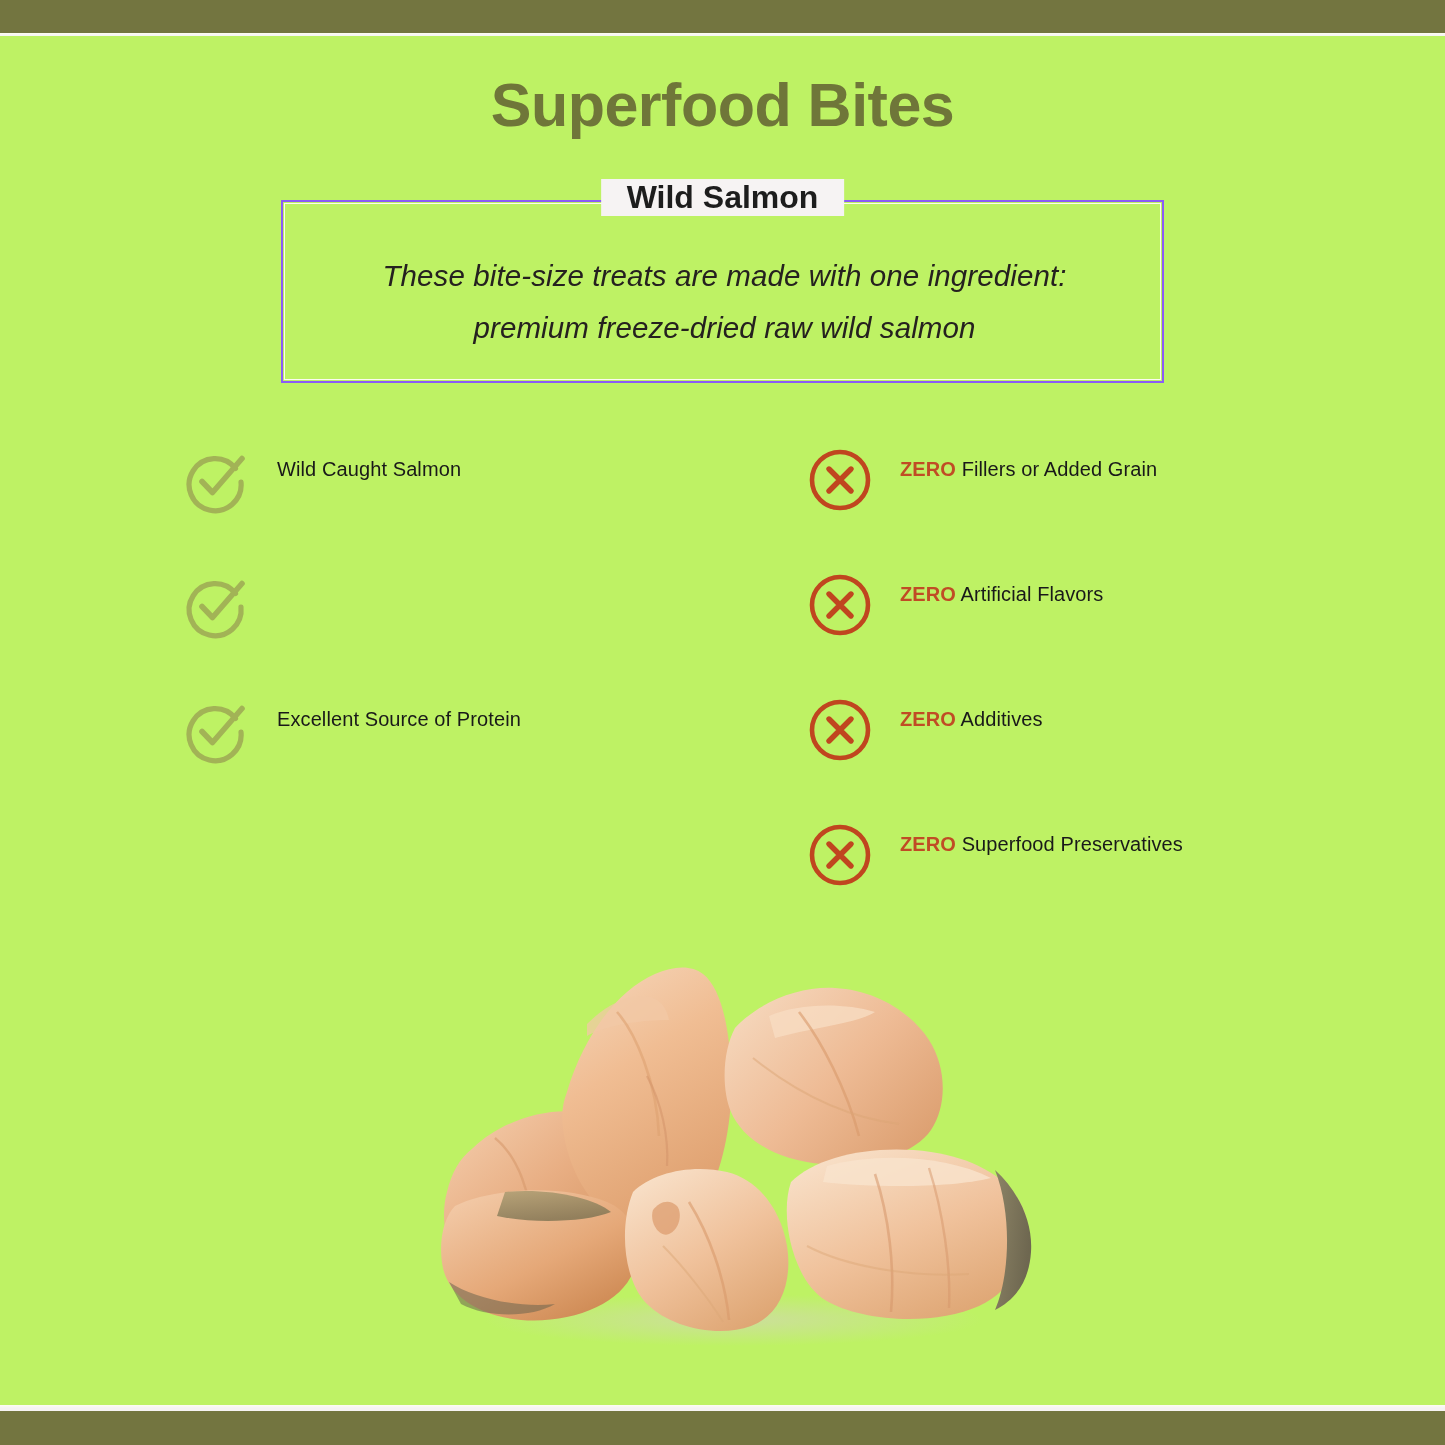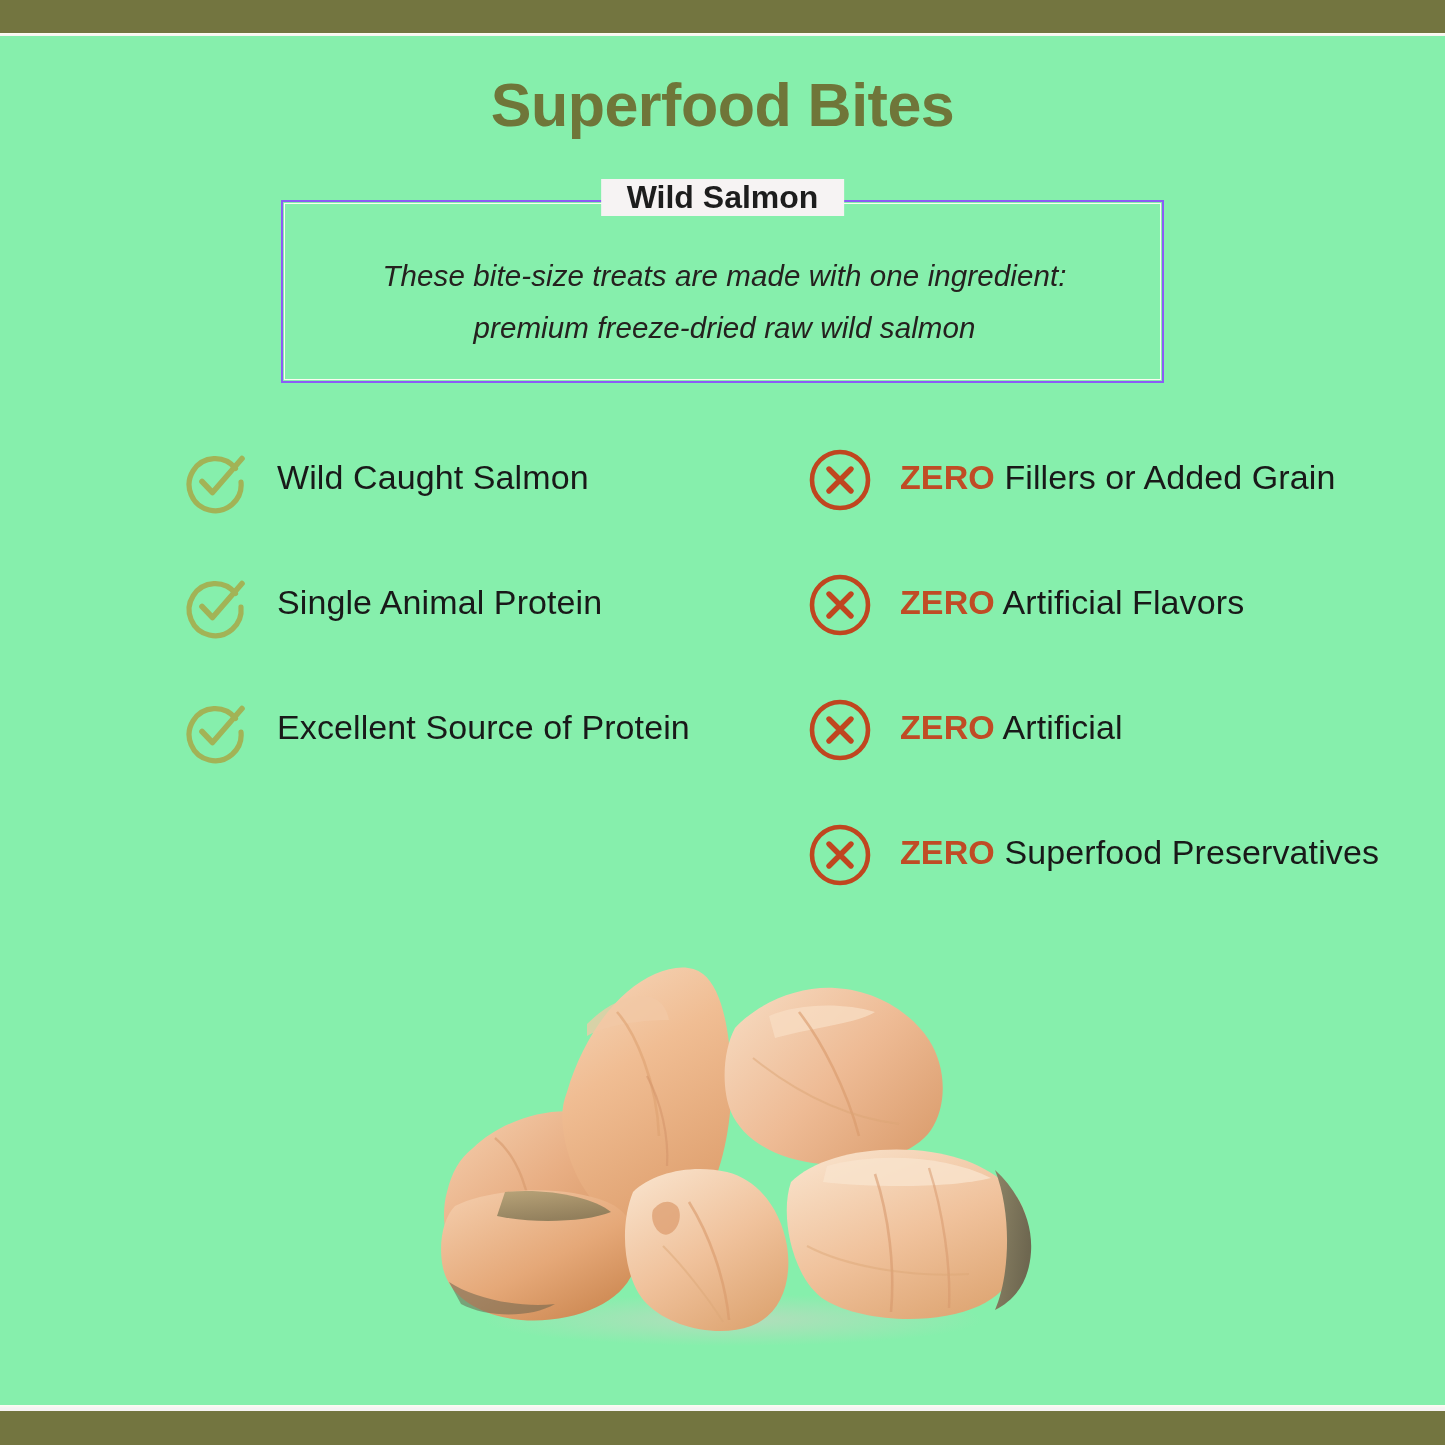--- a/index.html
+++ b/index.html
@@ -36,21 +36,21 @@
   .hair-top    { top: 33px; }
   .hair-bottom { top: 1405px; }
 
   
   .page {
     position: absolute;
     top: 36px;
     left: 0;
     width: 1445px;
     height: 1369px;
-    background: #86efac;
+    background: #bef264;
   }
 
   
   .title {
     position: absolute;
     top: 34px;
     left: 0;
     width: 1445px;
     text-align: center;
     font-size: 61px;
@@ -128,21 +128,21 @@
     top: 10px;
     width: 64px;
     height: 64px;
   }
   .icon-wrap svg { display: block; width: 64px; height: 64px; overflow: visible; }
 
   .frow-label {
     position: absolute;
     left: 92px;
     top: 20px;
-    font-size: 34px;
+    font-size: 20px;
     color: #191919;
     white-space: nowrap;
     letter-spacing: 0.1px;
   }
   .frow-label .zero {
     font-weight: bold;
     color: #c04c25;
   }
 
   
@@ -187,21 +187,20 @@
         <span class="frow-label">Wild Caught Salmon</span>
       </div>
 
       <div class="frow">
         <span class="icon-wrap">
           <svg viewBox="0 0 64 64">
             <path d="M50.5 20.5 A26 26 0 1 0 56 34" fill="none" stroke="#a2b356" stroke-width="5.2" stroke-linecap="round"></path>
             <path d="M17 33.5 L27.5 44.5 L57 10.5" fill="none" stroke="#a2b356" stroke-width="5.6" stroke-linecap="round" stroke-linejoin="round"></path>
           </svg>
         </span>
-        <span class="frow-label">Single Animal Protein</span>
       </div>
 
       <div class="frow">
         <span class="icon-wrap">
           <svg viewBox="0 0 64 64">
             <path d="M50.5 20.5 A26 26 0 1 0 56 34" fill="none" stroke="#a2b356" stroke-width="5.2" stroke-linecap="round"></path>
             <path d="M17 33.5 L27.5 44.5 L57 10.5" fill="none" stroke="#a2b356" stroke-width="5.6" stroke-linecap="round" stroke-linejoin="round"></path>
           </svg>
         </span>
         <span class="frow-label">Excellent Source of Protein</span>
@@ -232,21 +231,21 @@
         <span class="frow-label"><span class="zero">ZERO</span><span> Artificial Flavors</span></span>
       </div>
 
       <div class="frow">
         <span class="icon-wrap">
           <svg viewBox="0 0 64 64">
             <circle cx="32" cy="32" r="28" fill="none" stroke="#c0461f" stroke-width="4.6"></circle>
             <path d="M21 21 L43 43 M43 21 L21 43" fill="none" stroke="#c0461f" stroke-width="5.4" stroke-linecap="round"></path>
           </svg>
         </span>
-        <span class="frow-label"><span class="zero">ZERO</span><span> Artificial</span></span>
+        <span class="frow-label"><span class="zero">ZERO</span><span> Additives</span></span>
       </div>
 
       <div class="frow">
         <span class="icon-wrap">
           <svg viewBox="0 0 64 64">
             <circle cx="32" cy="32" r="28" fill="none" stroke="#c0461f" stroke-width="4.6"></circle>
             <path d="M21 21 L43 43 M43 21 L21 43" fill="none" stroke="#c0461f" stroke-width="5.4" stroke-linecap="round"></path>
           </svg>
         </span>
         <span class="frow-label"><span class="zero">ZERO</span><span> Superfood Preservatives</span></span>

